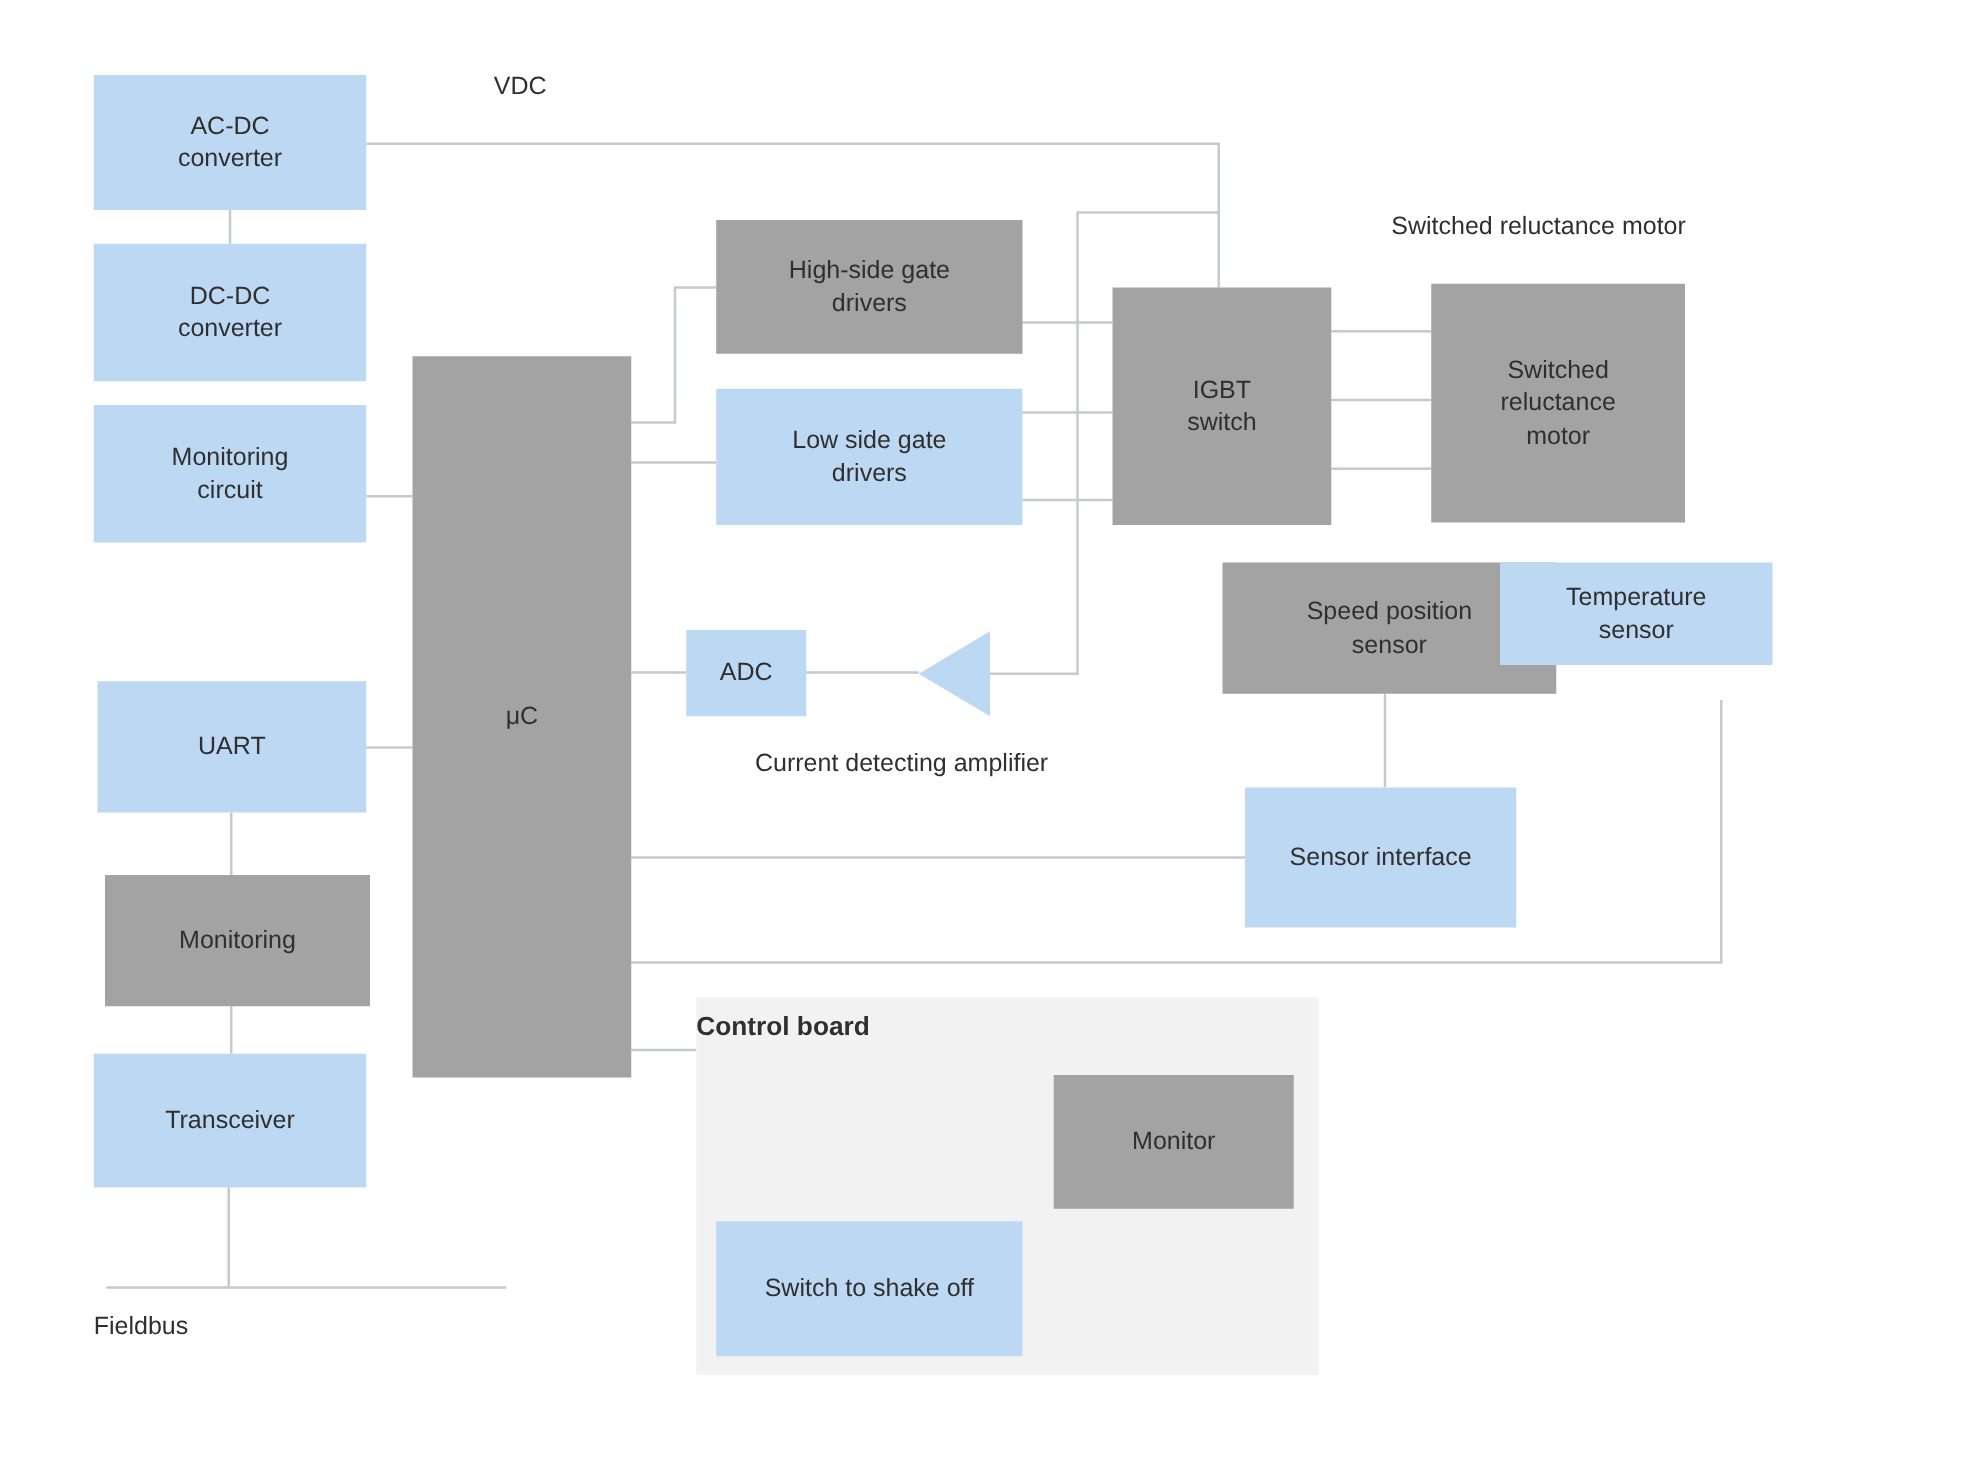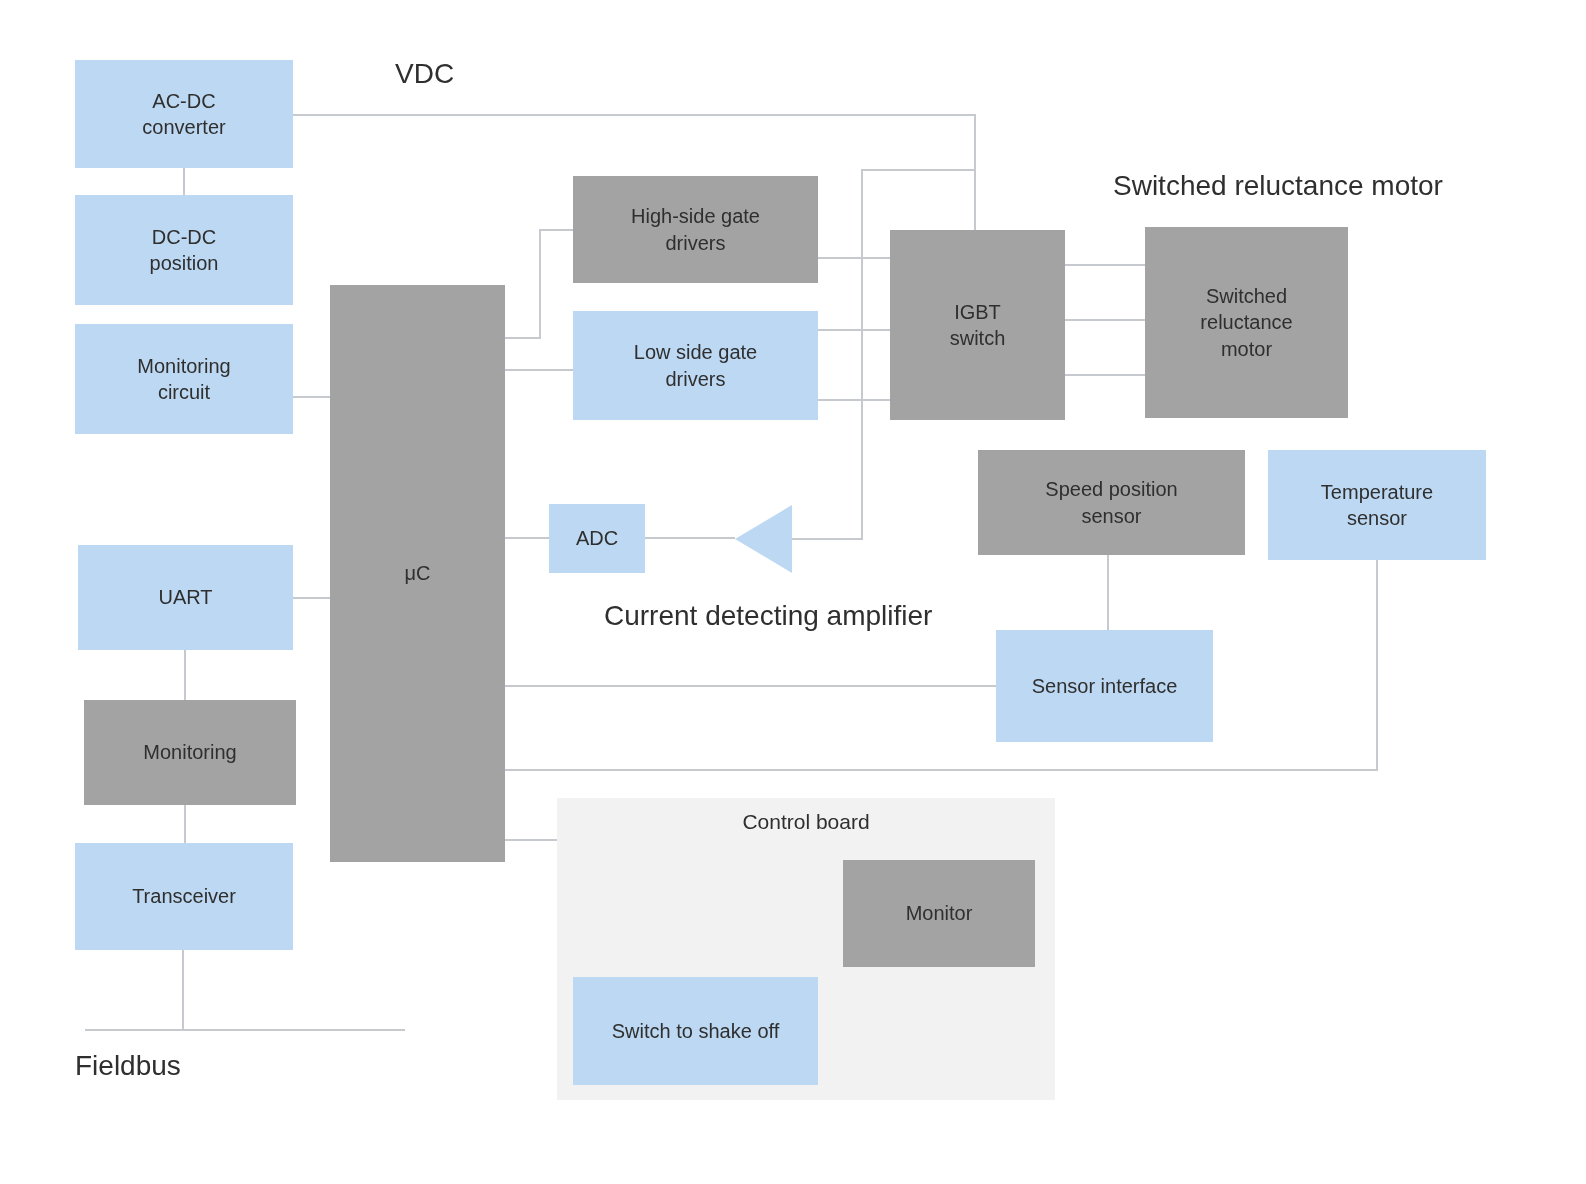--- a/index.html
+++ b/index.html
@@ -35,27 +35,27 @@
   .blue { background: #bdd8f2; }
   .gray { background: #a3a3a3; }
   .panel {
     position: absolute;
     background: #f2f2f3;
     box-sizing: border-box;
   }
   .panel-title {
     position: absolute;
     top: 12px; left: 0; right: 0;
-    text-align: center;
     font-size: 21px;
     color: #2f2f2f;
+    font-weight: bold;
   }
   .float-label {
     position: absolute;
-    font-size: 28px;
+    font-size: 20px;
     color: #2f2f2f;
     white-space: nowrap;
   }
 </style>
 </head>
 <body>
 
 <div class="canvas">
 
   <svg class="wires" viewBox="0 0 1586 1184" fill="none" stroke="#c6c9cd" stroke-width="2">
@@ -84,21 +84,21 @@
     <polyline points="505,840 557,840"></polyline>
     <polygon points="735,539 792,505 792,573" fill="#bdd8f2" stroke="none"></polygon>
   </svg>
 
   <div class="block blue" style="left:75px;top:60px;width:218px;height:108px">
     <span class="lbl">AC-DC
 converter</span>
   </div>
   <div class="block blue" style="left:75px;top:195px;width:218px;height:110px">
     <span class="lbl">DC-DC
-position</span>
+converter</span>
   </div>
   <div class="block blue" style="left:75px;top:324px;width:218px;height:110px">
     <span class="lbl">Monitoring
 circuit</span>
   </div>
   <div class="block blue" style="left:78px;top:545px;width:215px;height:105px">
     <span class="lbl">UART</span>
   </div>
   <div class="block gray" style="left:84px;top:700px;width:212px;height:105px">
     <span class="lbl">Monitoring</span>
@@ -131,21 +131,21 @@
   <div class="block gray" style="left:1145px;top:227px;width:203px;height:191px">
     <span class="lbl">Switched
 reluctance
 motor</span>
   </div>
 
   <div class="block gray" style="left:978px;top:450px;width:267px;height:105px">
     <span class="lbl">Speed  position
 sensor</span>
   </div>
-  <div class="block blue" style="left:1268px;top:450px;width:218px;height:110px">
+  <div class="block blue" style="left:1200px;top:450px;width:218px;height:82px">
     <span class="lbl">Temperature
 sensor</span>
   </div>
   <div class="block blue" style="left:996px;top:630px;width:217px;height:112px">
     <span class="lbl">Sensor interface</span>
   </div>
 
   <div class="panel" style="left:557px;top:798px;width:498px;height:302px">
     <div class="panel-title">Control board</div>
     <div class="block blue" style="left:16px;top:179px;width:245px;height:108px">

